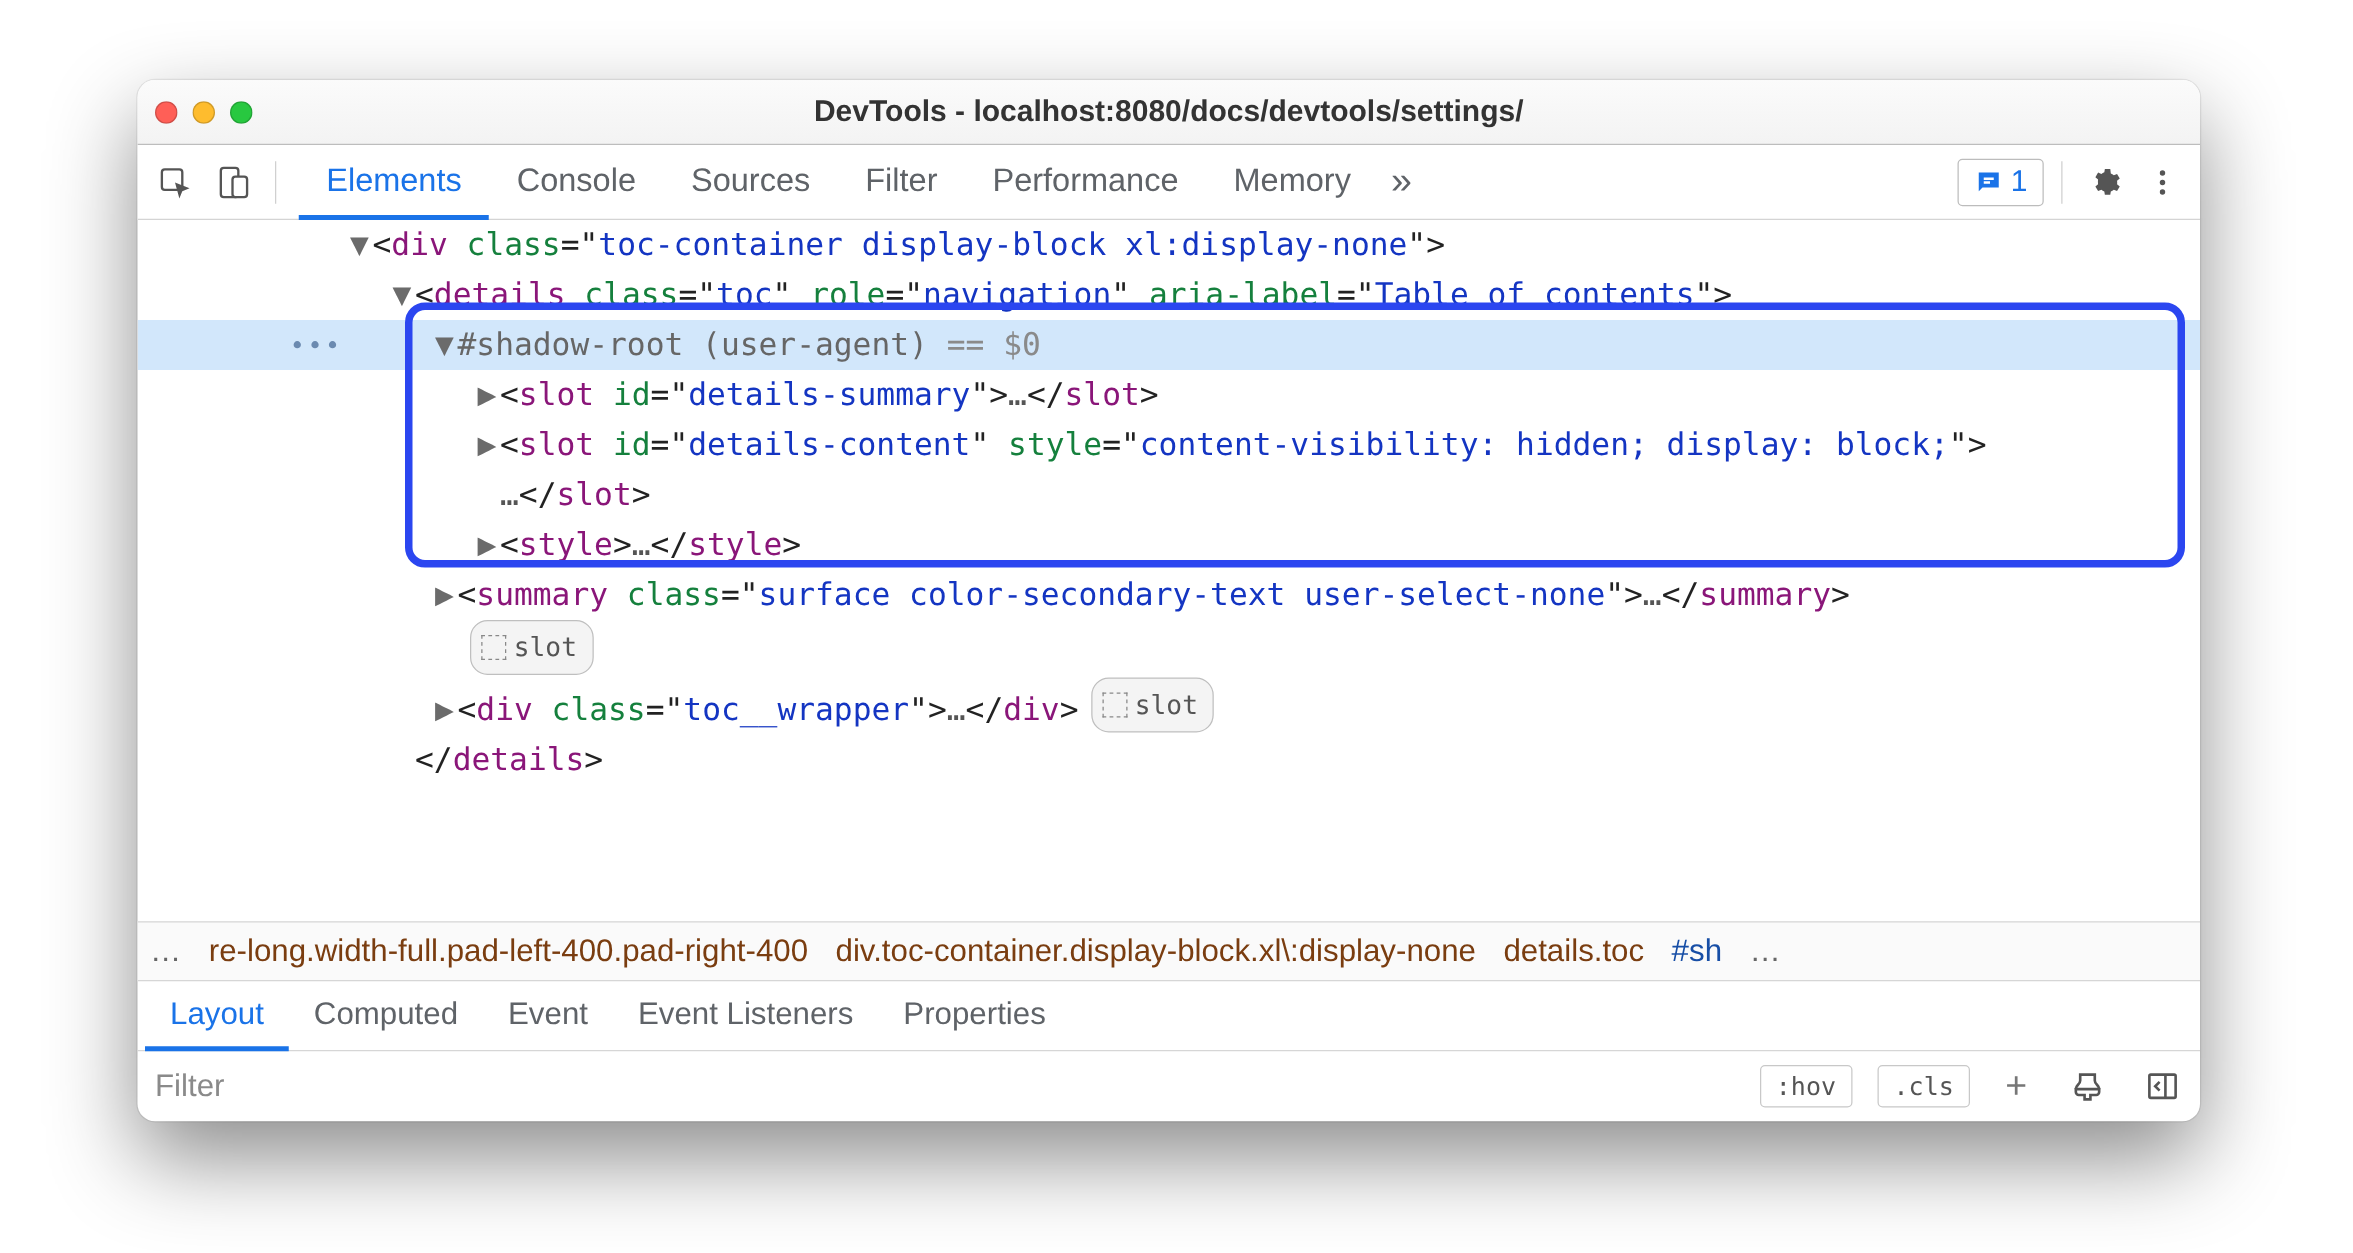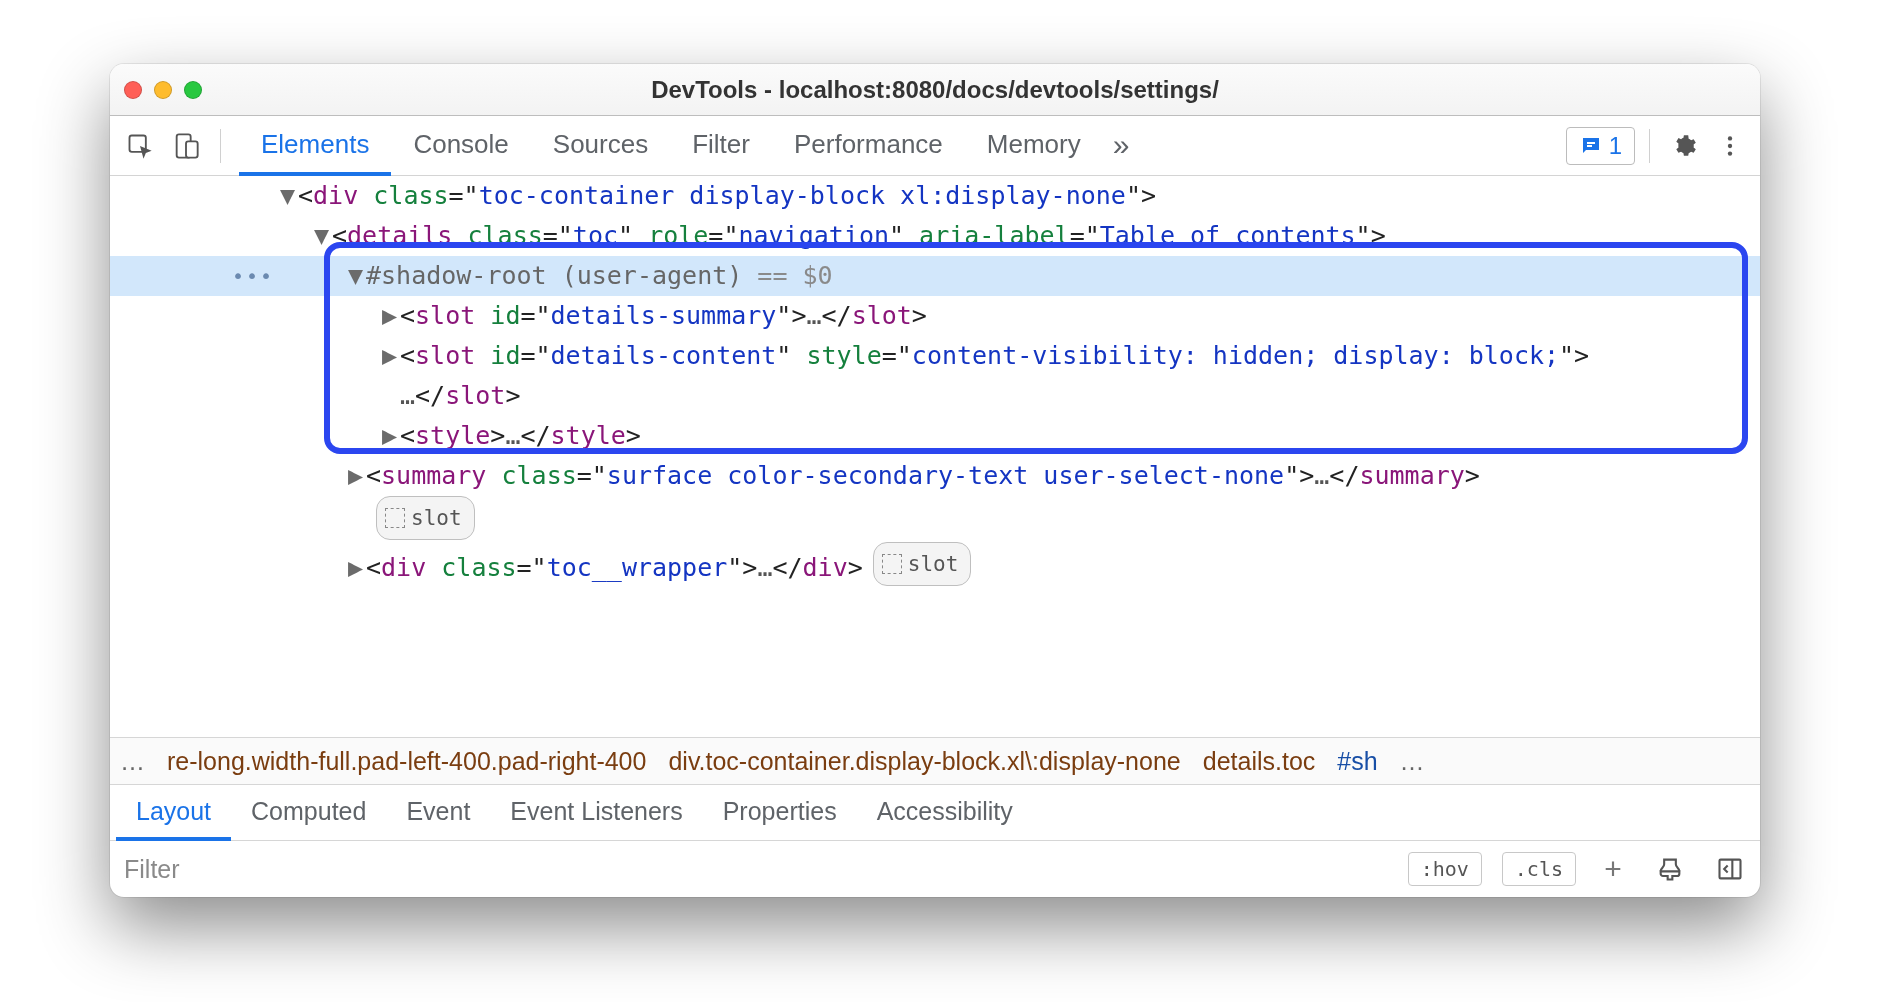--- a/index.html
+++ b/index.html
@@ -270,20 +270,24 @@
       <div class="line">
         <div class="gutter"></div>
         <div class="content" style="padding-left:86px;"><span class="slot-badge"><span class="mini-ico"></span><span>slot</span></span></div>
       </div>
 
       <div class="line">
         <div class="gutter"></div>
         <div class="content" style="padding-left:68px;"><span class="arrow">▶</span><span class="t-punct">&lt;</span><span class="t-tag">div</span> <span class="t-attr">class</span><span class="t-punct">="</span><span class="t-val">toc__wrapper</span><span class="t-punct">"&gt;</span><span class="ellips">…</span><span class="t-punct">&lt;/</span><span class="t-tag">div</span><span class="t-punct">&gt;</span><span class="slot-badge"><span class="mini-ico"></span><span>slot</span></span></div>
       </div>
 
+      <div class="line">
+        <div class="gutter"></div>
+        <div class="content" style="padding-left:52px;"><span class="t-punct">&lt;/</span><span class="t-tag">details</span><span class="t-punct">&gt;</span></div>
+      </div>
     </div>
 
     <div class="sel-box" style="left:214px; top:66px; width:1424px; height:212px;"></div>
   </div>
 
   <div class="breadcrumb">
     <span class="bc-ellips">…</span>
     <span class="bc-item">re-long.width-full.pad-left-400.pad-right-400</span>
     <span class="bc-item">div.toc-container.display-block.xl\:display-none</span>
     <span class="bc-item">details.toc</span>
@@ -299,23 +303,20 @@
         <span>Computed</span>
       </div>
     <div class="lower-tab">
         <span>Event</span>
       </div>
     <div class="lower-tab">
         <span>Event Listeners</span>
       </div>
     <div class="lower-tab">
         <span>Properties</span>
-      </div>
-    <div class="lower-tab">
-        <span>Accessibility</span>
       </div>
   </div>
 
   <div class="styles-bar">
     <input class="filter-input" placeholder="Filter" style="">
     <div class="sb-btn">:hov</div>
     <div class="sb-btn">.cls</div>
     <div class="plus">+</div>
     <div class="sb-ico">
       <svg width="28" height="28" viewBox="0 0 24 24" fill="none" stroke="currentColor" stroke-width="1.8">

